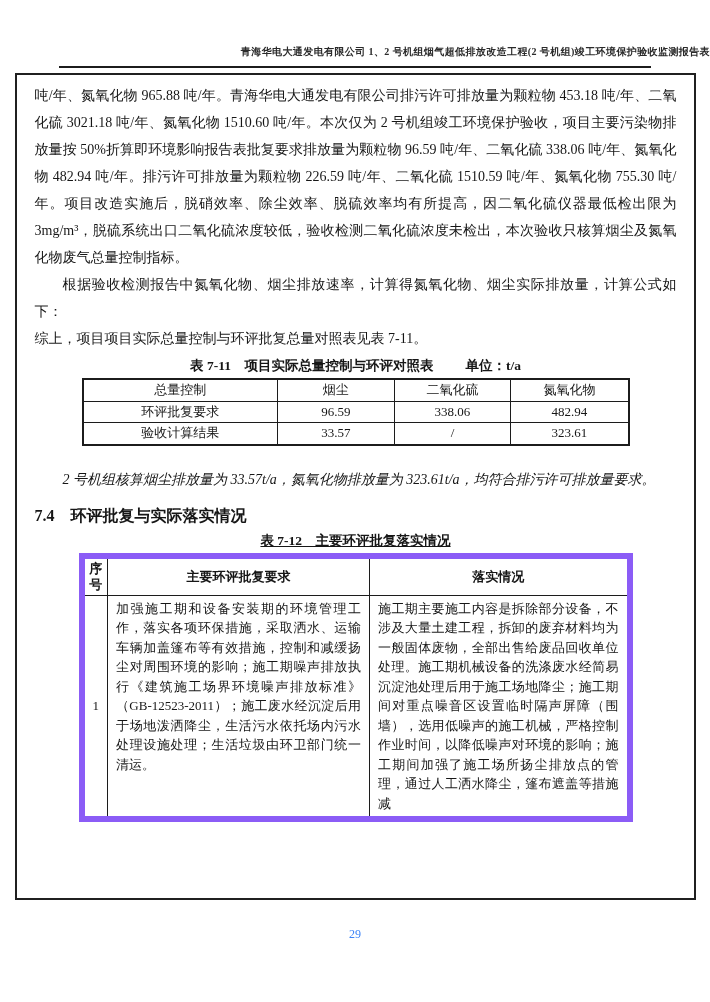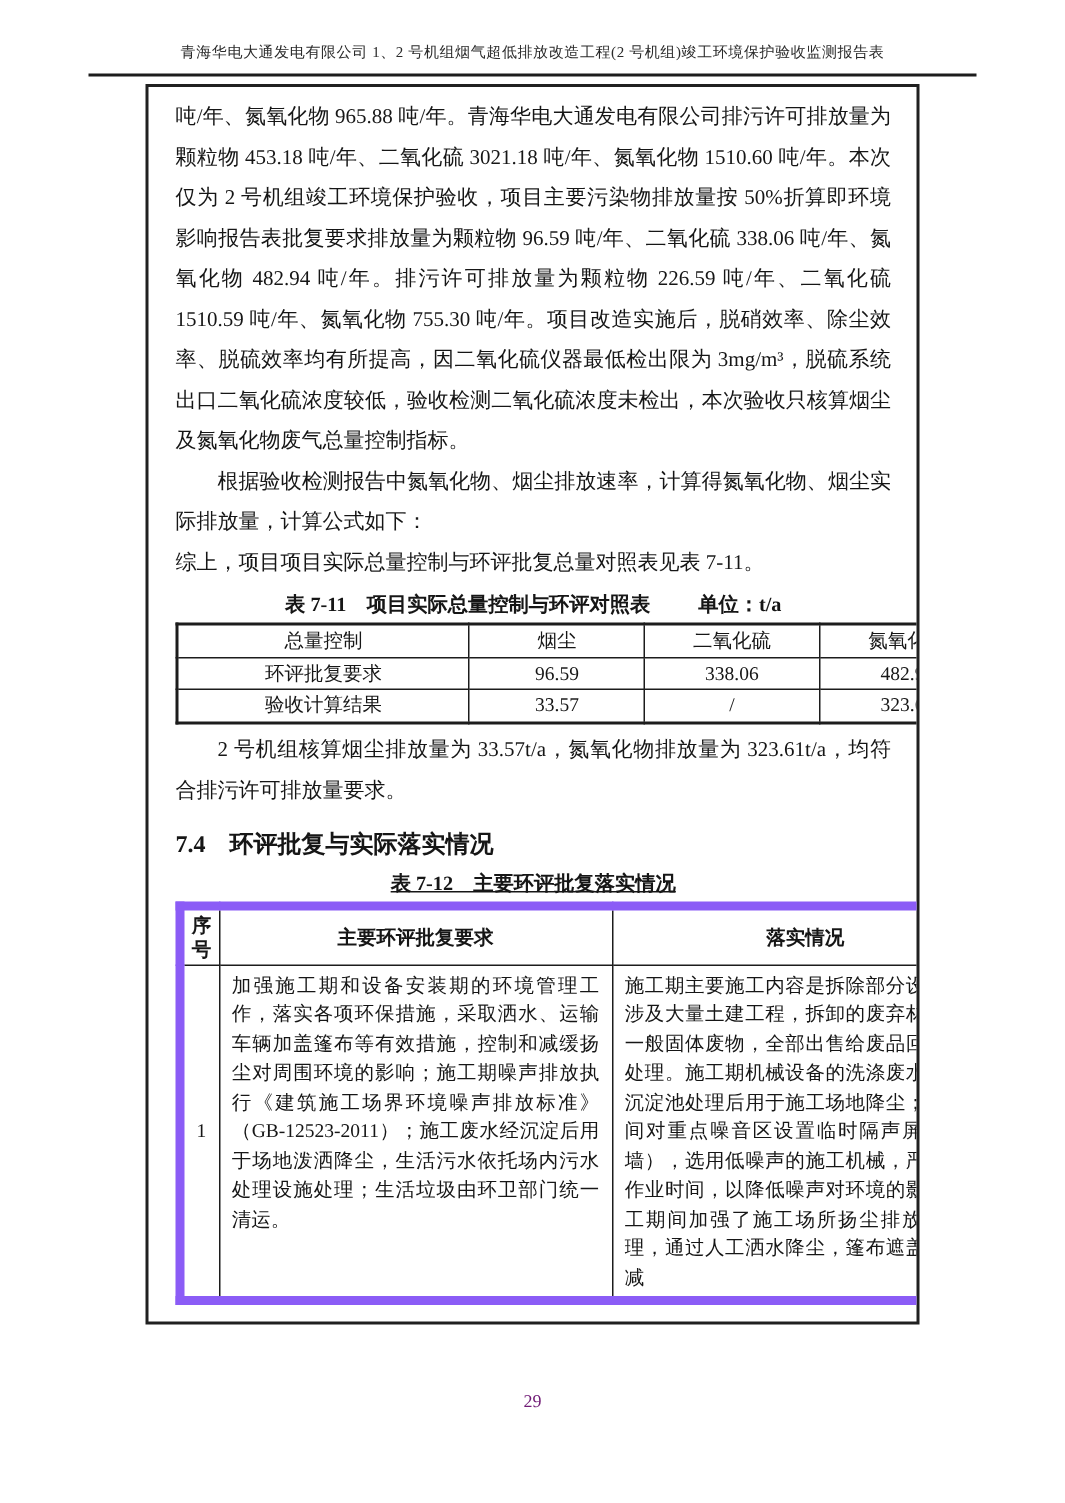--- a/index.html
+++ b/index.html
@@ -9,36 +9,36 @@
   }
   body {
     width: 710px;
     height: 1002px;
     position: relative;
     font-family: "Liberation Serif", "DejaVu Serif", serif;
     color: #161616;
     overflow: hidden;
   }
   .doc-header {
-    padding-top: 28px;
-    text-align: center;
+    padding-top: 45px;
+    text-align: right;
     font-size: 10px;
-    font-weight: normal;
+    font-weight: bold;
     letter-spacing: 0.4px;
     color: #2a2a2a;
   }
   .header-rule {
     margin: 7px auto 0 auto;
     width: 592px;
     height: 2px;
     background: #1c1c1c;
   }
   .content-box {
     margin: 5px auto 0 auto;
-    width: 516px;
+    width: 681px;
     height: 827px;
     border: 2px solid #202020;
     box-sizing: border-box;
     padding: 7px 17px 0 18px;
     overflow: hidden;
   }
   .para {
     margin: 0;
     font-size: 14px;
     line-height: 27px;
@@ -70,21 +70,21 @@
     border: 2px solid #1c1c1c;
   }
   .t11 th, .t11 td {
     border: 1px solid #1c1c1c;
     height: 20.5px;
     text-align: center;
     font-weight: normal;
     font-size: 13px;
     padding: 0 17px;
   }
-  .p4 { margin-top: 4px; }
+  .p4 { margin-top: 20px; font-style: italic; }
   .section-heading {
     margin: 11px 0 0 0;
     font-size: 16px;
     font-weight: bold;
     line-height: 24px;
   }
   .caption-12 { margin-top: 3px; text-decoration: underline; }
   .t12 {
     width: 548px;
     border: 6px solid #8b5cf6;
@@ -114,21 +114,21 @@
     padding: 3px 8px;
     vertical-align: top;
   }
   .page-number {
     position: absolute;
     left: 0;
     right: 0;
     bottom: 60px;
     text-align: center;
     font-size: 12px;
-    color: #701a75;
+    color: #3b82f6;
   }
 </style>
 </head>
 <body>
 
 <div class="doc-header">青海华电大通发电有限公司 1、2 号机组烟气超低排放改造工程(2 号机组)竣工环境保护验收监测报告表</div>
 <div class="header-rule"></div>
 
 <div class="content-box">
 

